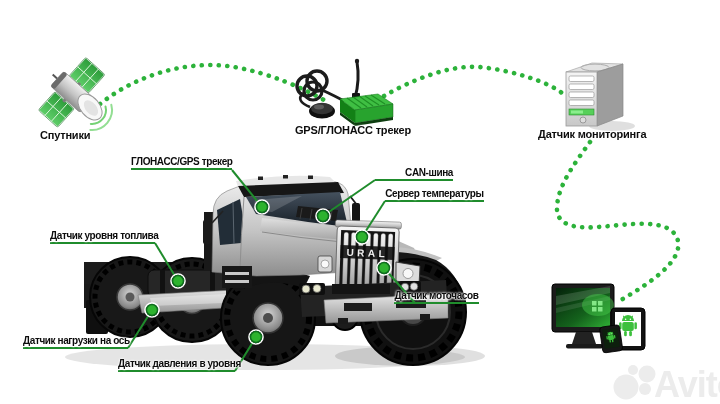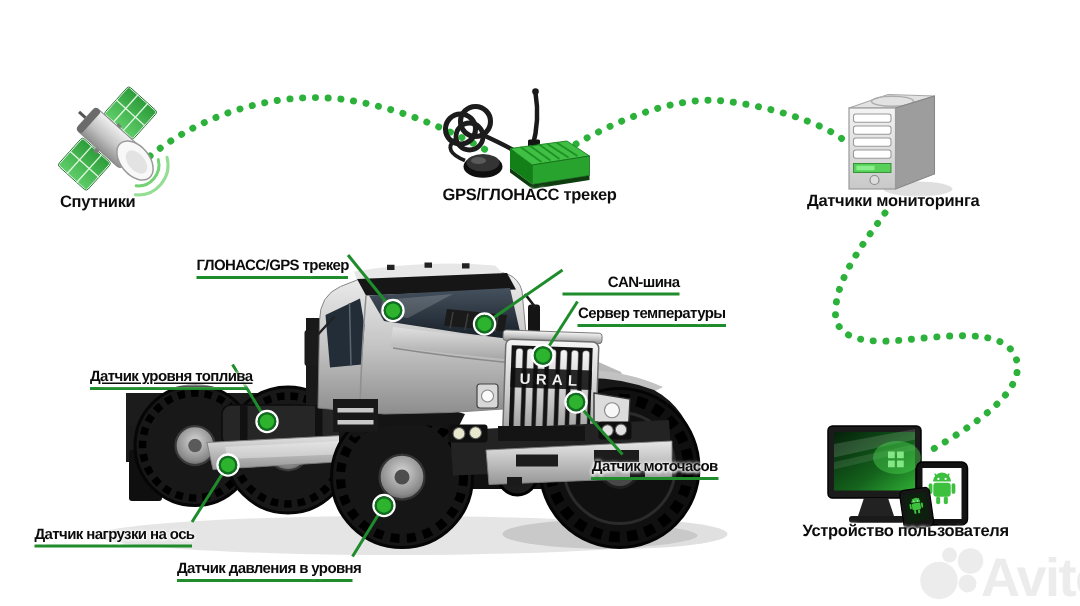--- a/index.html
+++ b/index.html
@@ -10,21 +10,20 @@
   .scene{position:absolute;left:0;top:0;width:720px;height:404px;}
   .node-label{
     position:absolute;font-weight:bold;font-size:11px;color:#0d0d0d;text-align:left;
     letter-spacing:-0.2px;white-space:nowrap;
     text-shadow:0 0 2px #fff,0 0 3px #fff,0 1px 2px #fff;
   }
   .callout{
     position:absolute;font-weight:bold;font-size:10px;color:#0c0c0c;text-align:center;
     letter-spacing:-0.4px;white-space:nowrap;border-bottom:2px solid #1f8c2c;padding-bottom:1px;
     text-shadow:0 0 2px #fff,0 0 3px #fff,0 1px 2px #fff;
-    margin-top:16px;
   }
   .callout.align-left{text-align:right;padding-left:2px;}
 </style>
 </head>
 <body>
 
 <div class="canvas">
 
 <svg class="scene" viewBox="0 0 720 404" aria-hidden="true">
   <defs>
@@ -351,24 +350,23 @@
     <circle cx="626" cy="387" r="12.5"></circle>
     <circle cx="647" cy="374" r="8.5"></circle>
     <circle cx="633" cy="370" r="5"></circle>
     <circle cx="645" cy="389" r="6"></circle>
     <text x="654" y="397" font-size="36" font-weight="bold" font-family="Liberation Sans, sans-serif" letter-spacing="-1">Avito</text>
   </g>
 </svg>
 
 <div class="node-label" style="left:40px;top:129px;width:84px;">Спутники</div>
 <div class="node-label" style="left:295px;top:124px;width:116px;">GPS/ГЛОНАСС трекер</div>
-<div class="node-label" style="left:538px;top:128px;width:120px;">Датчики мониторинга</div>
-<div class="node-label" style="left:535px;top:348px;width:130px;">Устройство пользователя</div>
+<div class="node-label" style="left:538px;top:128px;width:120px;">Датчик мониторинга</div>
 
 <div class="callout" style="left:131px;top:156px;width:101px;">ГЛОНАСС/GPS трекер</div>
 <div class="callout align-left" style="left:375px;top:167px;width:76px;">CAN-шина</div>
 <div class="callout" style="left:385px;top:188px;width:99px;">Сервер температуры</div>
-<div class="callout" style="left:60px;top:230px;width:105px;text-decoration:underline;">Датчик уровня топлива</div>
+<div class="callout" style="left:50px;top:230px;width:105px;">Датчик уровня топлива</div>
 <div class="callout" style="left:394px;top:290px;width:85px;">Датчик моточасов</div>
 <div class="callout" style="left:23px;top:335px;width:105px;">Датчик нагрузки на ось</div>
 <div class="callout" style="left:118px;top:358px;width:117px;">Датчик давления в уровня</div>
 
 </div>
 
 </body></html>

